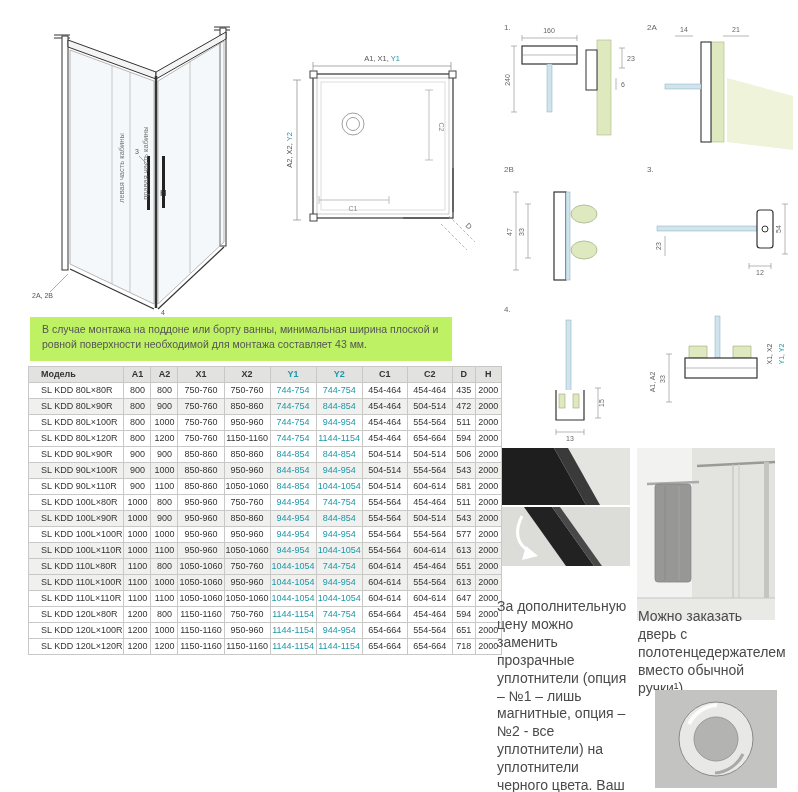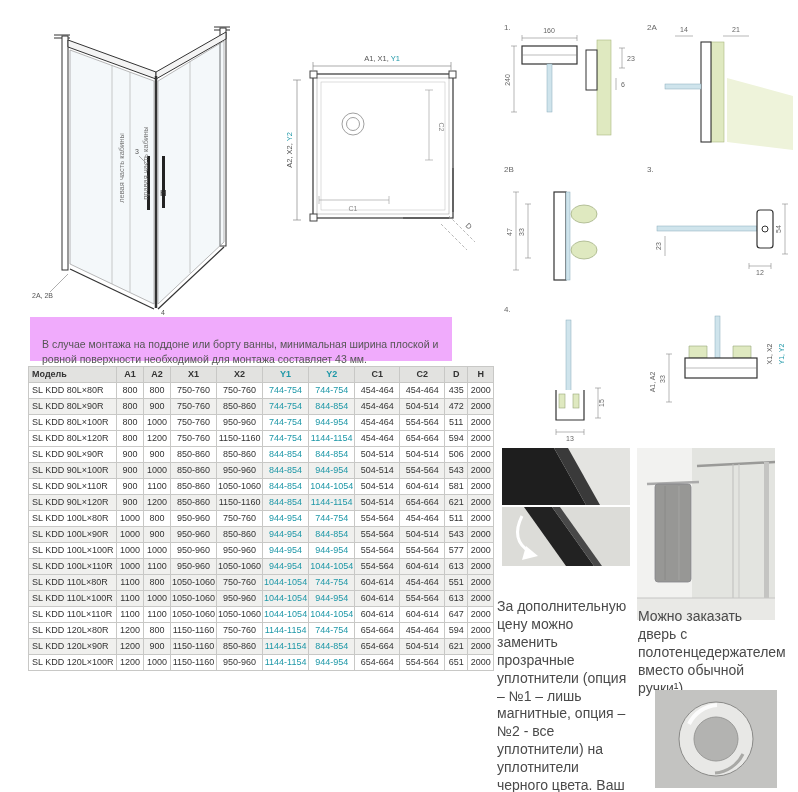--- a/index.html
+++ b/index.html
@@ -3,27 +3,27 @@
 <meta charset="utf-8">
 <style>
   *{margin:0;padding:0;box-sizing:border-box}
   html,body{background:#fff}
   body{font-family:"Liberation Sans",sans-serif;color:#333}
   .page{position:relative;width:798px;height:792px;background:#fff;overflow:hidden}
   .abs{position:absolute}
   svg text{font-family:"Liberation Sans",sans-serif}
   .detnum{fill:#666;font-size:8px}
   .dimtxt{fill:#666;font-size:7px}
-  .note{position:absolute;left:30px;top:317px;width:422px;height:44px;background:#f0abfc;
-        color:#555;font-size:10.5px;line-height:1.45;padding:20px 12px}
+  .note{position:absolute;left:30px;top:317px;width:422px;height:44px;background:#bef264;
+        color:#555;font-size:10.5px;line-height:1.45;padding:5px 12px}
   table.dims{position:absolute;left:28px;top:366px;border-collapse:collapse;font-size:9px;color:#333;table-layout:fixed}
   .dims th,.dims td{border:1px solid #c8c8c6;text-align:center;padding:3px 1px;line-height:1;white-space:nowrap;overflow:hidden}
   .dims th{background:#e2e2e0;font-weight:bold}
   .dims tr.alt td{background:#f0f0ee}
-  .dims td.model,.dims th.model{text-align:left;padding-left:3px}
+  .dims td.model,.dims th.model{text-align:left;padding-left:12px}
   .dims .teal{color:#1d97a7}
   .smalltext{position:absolute;font-size:14px;line-height:1.28;color:#4a4a4a}
 </style>
 </head>
 <body>
 
 <div class="page">
 
   <svg class="abs" style="left:8px;top:8px" width="275" height="310" viewBox="0 0 275 310">
     <path d="M46,30 h16 M46,27 h16" stroke="#333" stroke-width="1" fill="none"></path>
@@ -305,33 +305,20 @@
           <td>1100</td>
           <td>850-860</td>
           <td>1050-1060</td>
           <td class="teal">844-854</td>
           <td class="teal">1044-1054</td>
           <td>504-514</td>
           <td>604-614</td>
           <td>581</td>
           <td>2000</td>
         </tr>
-        <tr class="alt">
-          <td class="model">SL KDD 90L×120R</td>
-          <td>900</td>
-          <td>1200</td>
-          <td>850-860</td>
-          <td>1150-1160</td>
-          <td class="teal">844-854</td>
-          <td class="teal">1144-1154</td>
-          <td>504-514</td>
-          <td>654-664</td>
-          <td>621</td>
-          <td>2000</td>
-        </tr>
         <tr>
           <td class="model">SL KDD 100L×80R</td>
           <td>1000</td>
           <td>800</td>
           <td>950-960</td>
           <td>750-760</td>
           <td class="teal">944-954</td>
           <td class="teal">744-754</td>
           <td>554-564</td>
           <td>454-464</td>
@@ -422,44 +409,44 @@
           <td>800</td>
           <td>1150-1160</td>
           <td>750-760</td>
           <td class="teal">1144-1154</td>
           <td class="teal">744-754</td>
           <td>654-664</td>
           <td>454-464</td>
           <td>594</td>
           <td>2000</td>
         </tr>
-        <tr class="alt">
-          <td class="model">SL KDD 120L×90R</td>
-          <td>1200</td>
-          <td>900</td>
-          <td>1150-1160</td>
-          <td>850-860</td>
-          <td class="teal">1144-1154</td>
-          <td class="teal">844-854</td>
-          <td>654-664</td>
-          <td>504-514</td>
-          <td>621</td>
-          <td>2000</td>
-        </tr>
         <tr>
           <td class="model">SL KDD 120L×100R</td>
           <td>1200</td>
           <td>1000</td>
           <td>1150-1160</td>
           <td>950-960</td>
           <td class="teal">1144-1154</td>
           <td class="teal">944-954</td>
           <td>654-664</td>
           <td>554-564</td>
           <td>651</td>
+          <td>2000</td>
+        </tr>
+        <tr>
+          <td class="model">SL KDD 120L×120R</td>
+          <td>1200</td>
+          <td>1200</td>
+          <td>1150-1160</td>
+          <td>1150-1160</td>
+          <td class="teal">1144-1154</td>
+          <td class="teal">1144-1154</td>
+          <td>654-664</td>
+          <td>654-664</td>
+          <td>718</td>
           <td>2000</td>
         </tr>
       </tbody>
   </table>
 
   <svg class="abs" style="left:502px;top:448px" width="128" height="118" viewBox="0 0 128 118">
     <rect x="0" y="0" width="128" height="57" fill="#e4e4e1"></rect>
     <polygon points="0,0 52,0 84,57 0,57" fill="#1e1e1e"></polygon>
     <polygon points="52,0 66,0 98,57 84,57" fill="#3a3a3a"></polygon>
     <rect x="0" y="59" width="128" height="59" fill="#dcdcd8"></rect>

